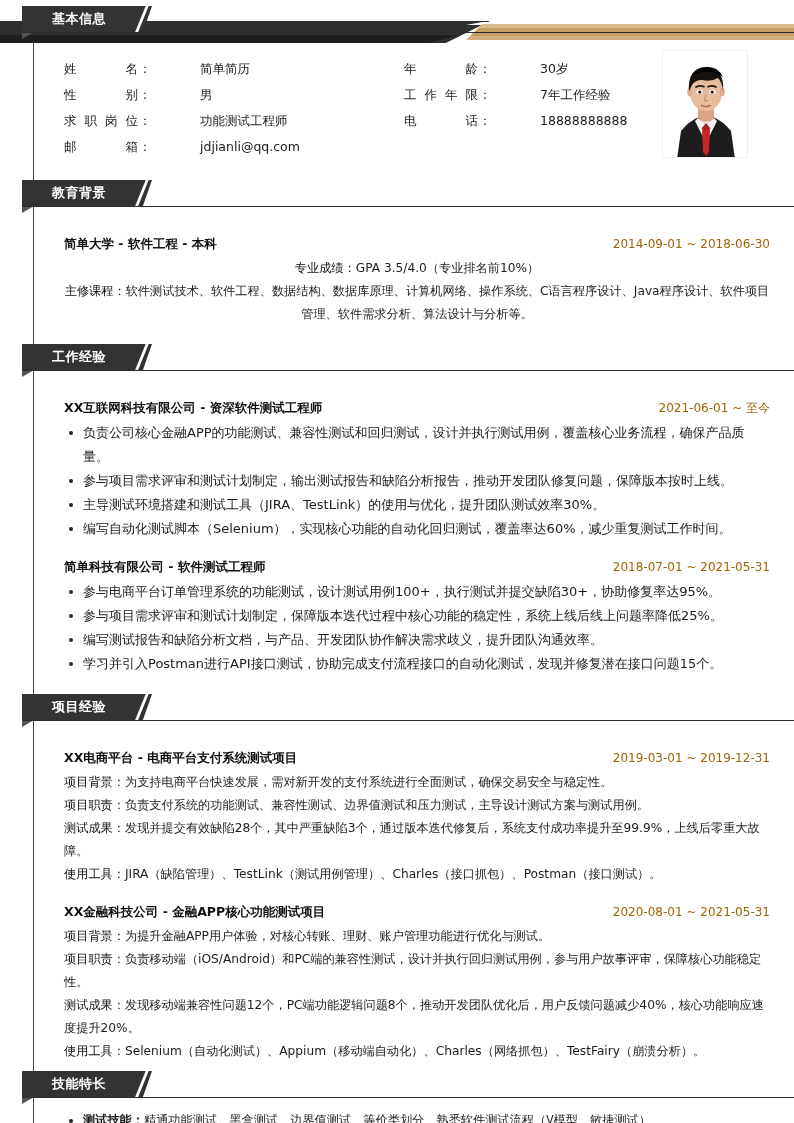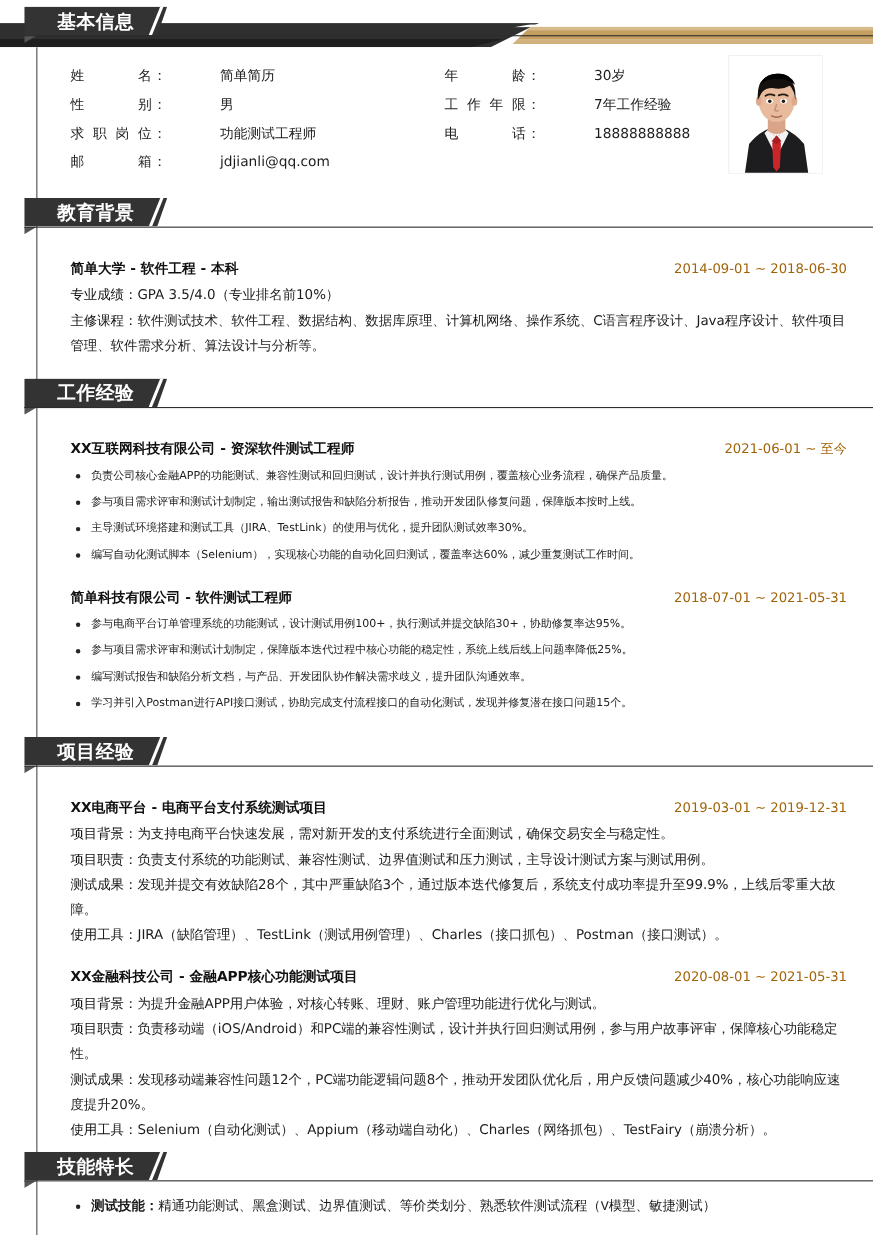--- a/index.html
+++ b/index.html
@@ -81,21 +81,21 @@
     height: 26px;
     min-width: 130px;
     background: #333333;
     clip-path: polygon(0 0, 100% 0, 93% 100%, 0 100%);
     display: flex;
     align-items: center;
     padding: 0 26px 0 30px;
   }
   .sec-tab-label {
     color: #ffffff;
-    font-size: 17px;
+    font-size: 13px;
     font-weight: bold;
     letter-spacing: .5px;
     white-space: nowrap;
     font-family: Liberation Mono, monospace;
   }
   .sec-fold {
     position: absolute;
     left: 0; top: 26px;
     width: 12px; height: 7px;
     background: #555555;
@@ -177,21 +177,21 @@
     margin-top: 18px;
     margin-bottom: 4px;
   }
   .entry-title { font-weight: bold; color: #111111; }
   .entry-date { font-size: 12px; color: #a16207; white-space: nowrap; }
 
   ul.bullets { list-style: none; margin: 0 0 2px 0; }
   ul.bullets li {
     position: relative;
     padding-left: 19px;
-    font-size: 10px;
+    font-size: 13px;
     line-height: 24px;
     color: #1c1c1c;
   }
   ul.bullets li::before {
     content: "";
     position: absolute;
     left: 5px; top: 10px;
     width: 4px; height: 4px;
     border-radius: 50%;
     background: #252525;
@@ -216,21 +216,21 @@
     content: "";
     position: absolute;
     left: 5px; top: 10px;
     width: 4px; height: 4px;
     border-radius: 50%;
     background: #252525;
   }
   .skill-list li b { font-weight: bold; }
 
   .sec-basic  { margin-top: 6px; }
-  .sec-edu    { margin-top: 12px; }
+  .sec-edu    { margin-top: 12px; text-align: center; }
   .sec-work   { margin-top: 10px; }
   .sec-proj   { margin-top: 10px; }
   .sec-skill  { margin-top: 0; }
 </style>
 </head>
 <body>
 
 <div class="page">
 
   <div class="top-banner">

